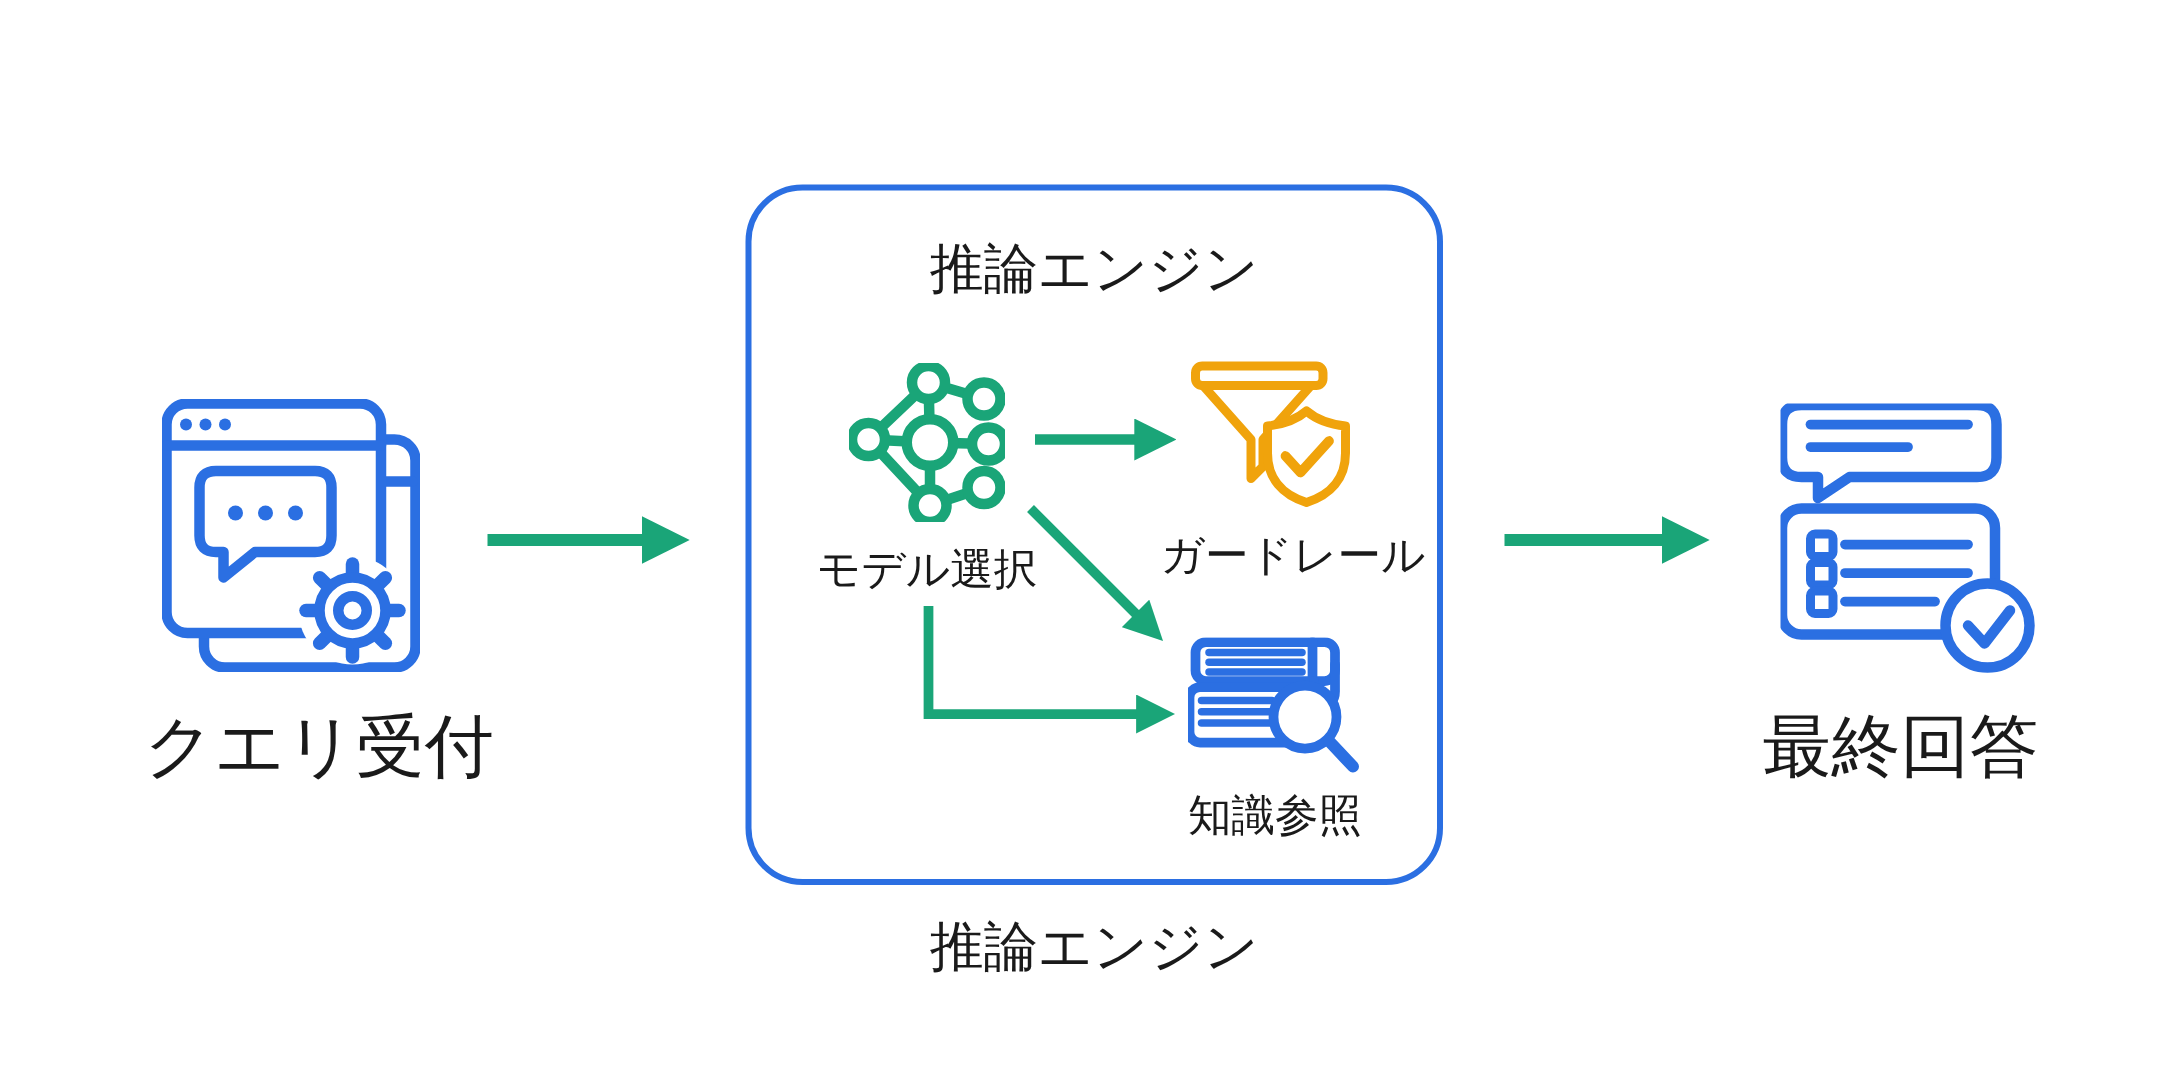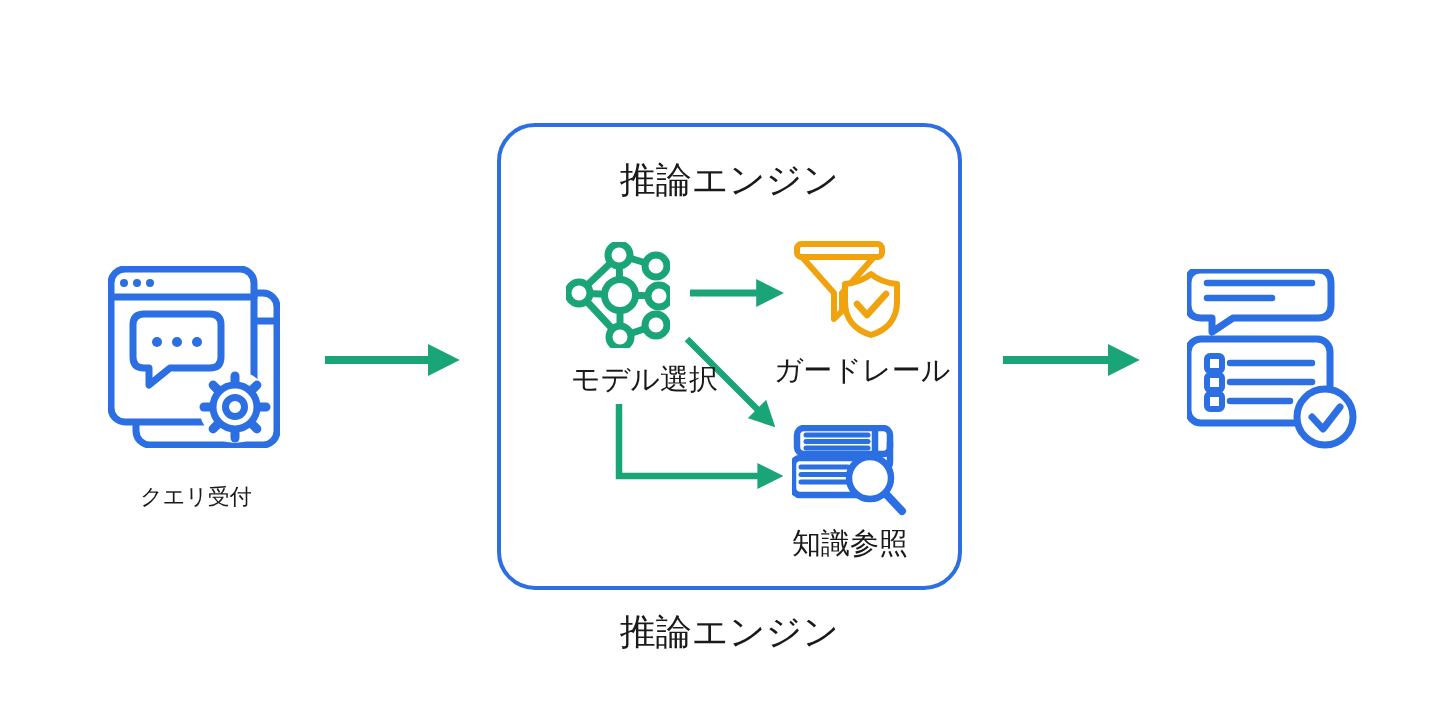--- a/index.html
+++ b/index.html
@@ -3,21 +3,21 @@
 <meta charset="utf-8">
 <style>
   :root{
     --blue:#2B6FE2; --green:#1AA578; --orange:#F0A30C; --text:#1A1A1A; --background:#FFFFFF;
   }
   html,body{margin:0;padding:0;background:var(--background);}
   body{font-family:"DejaVu Sans", sans-serif;}
   .canvas{position:relative;width:1456px;height:720px;background:var(--background);overflow:hidden;}
   .abs{position:absolute;}
   .label{color:var(--text);font-weight:400;text-align:center;white-space:nowrap;}
-  .label-lg{font-size:22px;line-height:38px;}
+  .label-lg{font-size:46px;line-height:38px;}
   .label-md{font-size:29px;line-height:32px;}
   .engine-box{
     position:absolute;left:497px;top:123px;width:465px;height:467px;
     border:4px solid var(--blue);border-radius:38px;box-sizing:border-box;background:transparent;
   }
   .engine-title{position:absolute;left:0;right:0;top:33px;font-size:36px;line-height:40px;}
   .engine-caption{position:absolute;left:497px;top:612px;width:465px;font-size:36px;line-height:40px;}
   svg{display:block;}
   .stroke-blue{stroke:var(--blue);}
   .stroke-green{stroke:var(--green);}
@@ -109,21 +109,21 @@
           <circle cx="53" cy="13" r="11"></circle>
           <circle cx="13" cy="51" r="11"></circle>
           <circle cx="54" cy="95" r="11"></circle>
           <circle cx="90" cy="24" r="11"></circle>
           <circle cx="93" cy="54" r="11"></circle>
           <circle cx="90" cy="83" r="11"></circle>
           <circle cx="54" cy="53" r="15.5"></circle>
         </g>
       </svg>
     </div>
-    <div class="abs label label-md" style="left:17px;top:236px;width:200px;text-align:right;">モデル選択</div>
+    <div class="abs label label-md" style="left:17px;top:236px;width:200px;">モデル選択</div>
 
     <div class="abs" style="left:292px;top:113px;">
       <svg width="116" height="100" viewBox="0 0 116 100">
         <g class="stroke-orange nofill" stroke-width="6" stroke-linecap="round" stroke-linejoin="round">
           <path d="M9,17 L41,53 V79 L49,71 V53 L81,17"></path>
           <rect x="4" y="4" width="85" height="13" rx="4.5"></rect>
           <path class="whitefill" d="M78,34 C85,40 94,43 104,44 V62 C104,79 94,90 78,95 C62,90 52,79 52,62 V44 C62,43 71,40 78,34 Z"></path>
           <path d="M64,64 L74,75 L93,54" stroke-width="6.5"></path>
         </g>
       </svg>
@@ -181,14 +181,15 @@
           <line x1="43" y1="94" x2="125" y2="94"></line>
           <line x1="43" y1="113" x2="125" y2="113"></line>
           <line x1="43" y1="132" x2="103" y2="132"></line>
         </g>
 
         <circle cx="138" cy="148" r="28" class="whitefill"></circle>
         <path d="M125,148 L136,160 L153,138"></path>
       </g>
     </svg>
   </div>
+  <div class="abs label label-lg" style="left:1167px;top:478px;width:200px;">最終回答</div>
 
 </div>
 
 </body></html>

